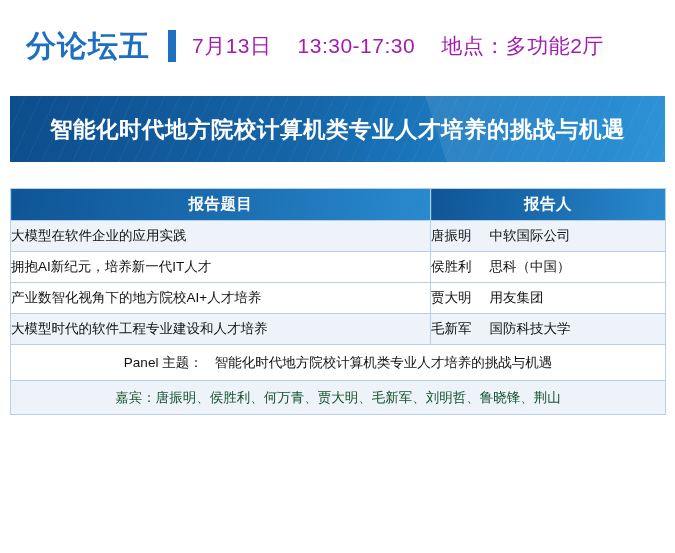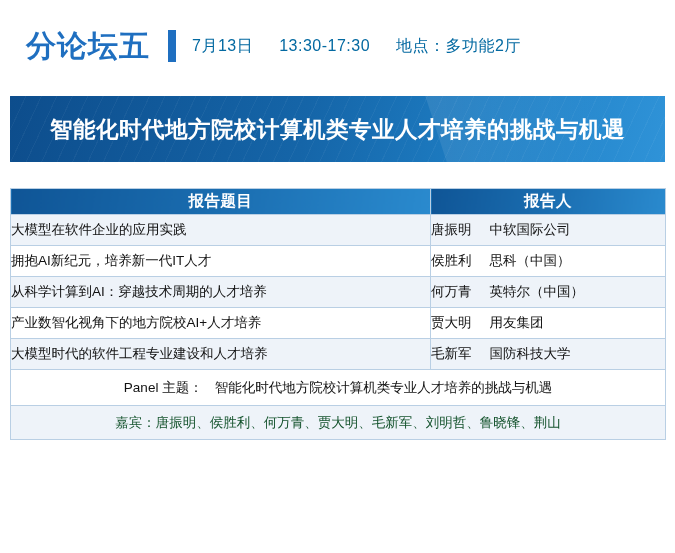--- a/index.html
+++ b/index.html
@@ -37,22 +37,22 @@
     letter-spacing: 1px;
     line-height: 1;
   }
   .header-bar-accent {
     width: 8px;
     height: 32px;
     background: #1f6fc0;
     margin: 0 16px 0 18px;
   }
   .header-meta {
-    font-size: 16px;
-    color: #0369a1;
+    font-size: 21px;
+    color: #a21caf;
     letter-spacing: 0.5px;
     white-space: nowrap;
   }
   .header-meta .sep {
     display: inline-block;
     width: 26px;
   }
 
   
   .title-band {
@@ -104,21 +104,21 @@
   }
   table.agenda td, table.agenda th {
     border: 1px solid #b9cfe4;
     padding: 0;
   }
   .thead-cell {
     background: linear-gradient(100deg, #0f5596 0%, #1a6db0 50%, #2a8ace 100%);
     color: #ffffff;
     font-size: 15.5px;
     font-weight: bold;
-    height: 26px;
+    height: 32px;
     letter-spacing: 0.5px;
   }
   .chair-row td {
     background: #ffffff;
     height: 32px;
   }
   .chair-cell, .chair-person {
     font-size: 14.5px;
     font-weight: bold;
     color: #1a1a1a;
@@ -203,26 +203,20 @@
         <td class="speaker-cell">
           <span>唐振明</span><span class="gap"></span><span>中软国际公司</span>
         </td>
       </tr>
       <tr class="topic-row">
         <td class="topic-cell">拥抱AI新纪元，培养新一代IT人才</td>
         <td class="speaker-cell">
           <span>侯胜利</span><span class="gap"></span><span>思科（中国）</span>
         </td>
       </tr>
-      <tr class="topic-row alt">
-        <td class="topic-cell">从科学计算到AI：穿越技术周期的人才培养</td>
-        <td class="speaker-cell">
-          <span>何万青</span><span class="gap"></span><span>英特尔（中国）</span>
-        </td>
-      </tr>
       <tr class="topic-row">
         <td class="topic-cell">产业数智化视角下的地方院校AI+人才培养</td>
         <td class="speaker-cell">
           <span>贾大明</span><span class="gap"></span><span>用友集团</span>
         </td>
       </tr>
       <tr class="topic-row alt">
         <td class="topic-cell">大模型时代的软件工程专业建设和人才培养</td>
         <td class="speaker-cell">
           <span>毛新军</span><span class="gap"></span><span>国防科技大学</span>

